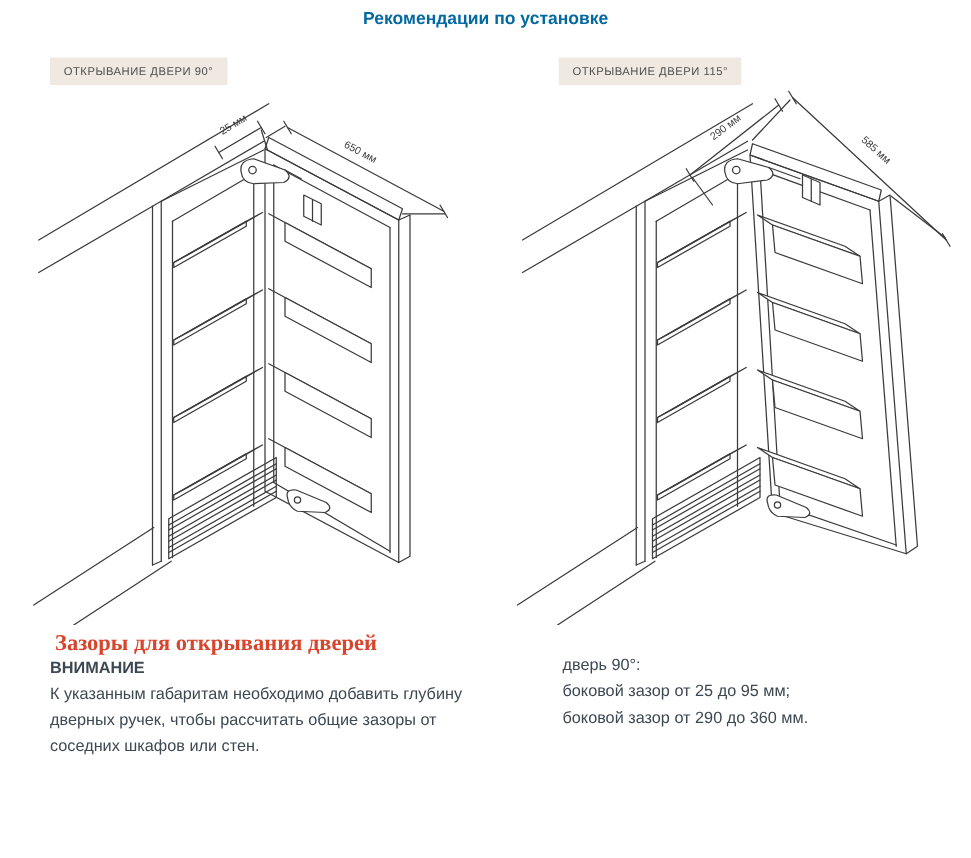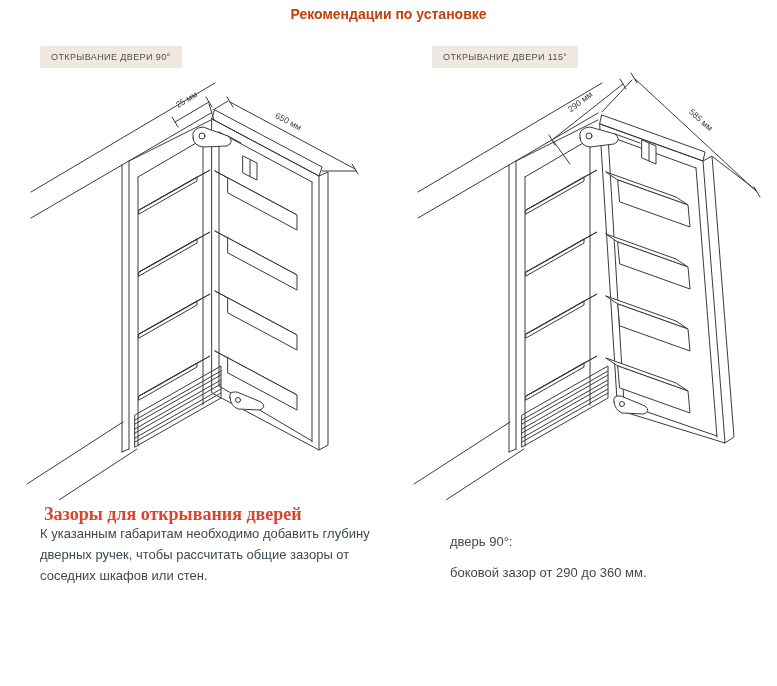--- a/index.html
+++ b/index.html
@@ -2,43 +2,43 @@
 <html><head>
 <meta charset="utf-8">
 <style>
   html,body{margin:0;padding:0;}
   body{
     width:777px;height:686px;position:relative;background:#ffffff;
     font-family:"Liberation Sans", sans-serif;color:#3e4852;overflow:hidden;
   }
   .page-title{
     position:absolute;top:6px;left:0;width:777px;text-align:center;
-    font-size:14px;font-weight:bold;color:#c2410c;
+    font-size:14px;font-weight:bold;color:#0369a1;
   }
   .chip{
     position:absolute;top:46px;background:#efe9e1;color:#4f4f4f;
     font-size:9px;letter-spacing:.4px;padding:6px 11px;white-space:nowrap;
   }
   .chip.left{left:40px;text-align:center;}
-  .chip.right{left:432px;}
+  .chip.right{left:447px;}
   .diagram{position:absolute;top:60px;}
   .diagram.left{left:25px;}
   .diagram.right{left:412px;}
   .diagram svg{display:block;}
   .dim-text{font-size:8.5px;fill:#3b3b3b;font-family:"Liberation Sans",sans-serif;}
   .section-heading{
     position:absolute;left:40px;top:500px;margin:4px;
     font-family:"Liberation Serif", serif;font-size:18px;font-weight:bold;color:#d9452c;
   }
   .col{position:absolute;font-size:13px;line-height:21px;}
   .col p{margin:0;}
   .col-left{left:40px;top:523px;width:368px;}
   .col-right{left:450px;top:521px;width:300px;}
   .warning-title{font-weight:bold;margin:1px 0 0 0;}
-  .pair{margin-top:10px;}
+  .pair{}
 </style>
 </head>
 <body>
 
 <div class="page-title">Рекомендации по установке</div>
 
 <div class="chip left">ОТКРЫВАНИЕ ДВЕРИ 90°</div>
 <div class="chip right">ОТКРЫВАНИЕ ДВЕРИ 115°</div>
 
 <div class="diagram left">
@@ -219,23 +219,25 @@
     </g>
   </g>
   <text class="dim-text" text-anchor="middle" transform="translate(170,44) rotate(-37)">290 мм</text>
   <text class="dim-text" text-anchor="middle" transform="translate(287,62) rotate(42)">585 мм</text>
 </svg>
 </div>
 
 <h2 class="section-heading">Зазоры для открывания дверей</h2>
 
 <div class="col col-left">
+  <p class="warning-title">ВНИМАНИЕ</p>
   <p>К указанным габаритам необходимо добавить глубину дверных ручек, чтобы рассчитать общие зазоры от соседних шкафов или стен.</p>
 </div>
 
 <div class="col col-right">
   <div class="pair">
     <p>дверь 90°:</p>
+    <p>боковой зазор от 25 до 95 мм;</p>
   </div>
   <div class="pair">
     <p>боковой зазор от 290 до 360 мм.</p>
   </div>
 </div>
 
 </body></html>

